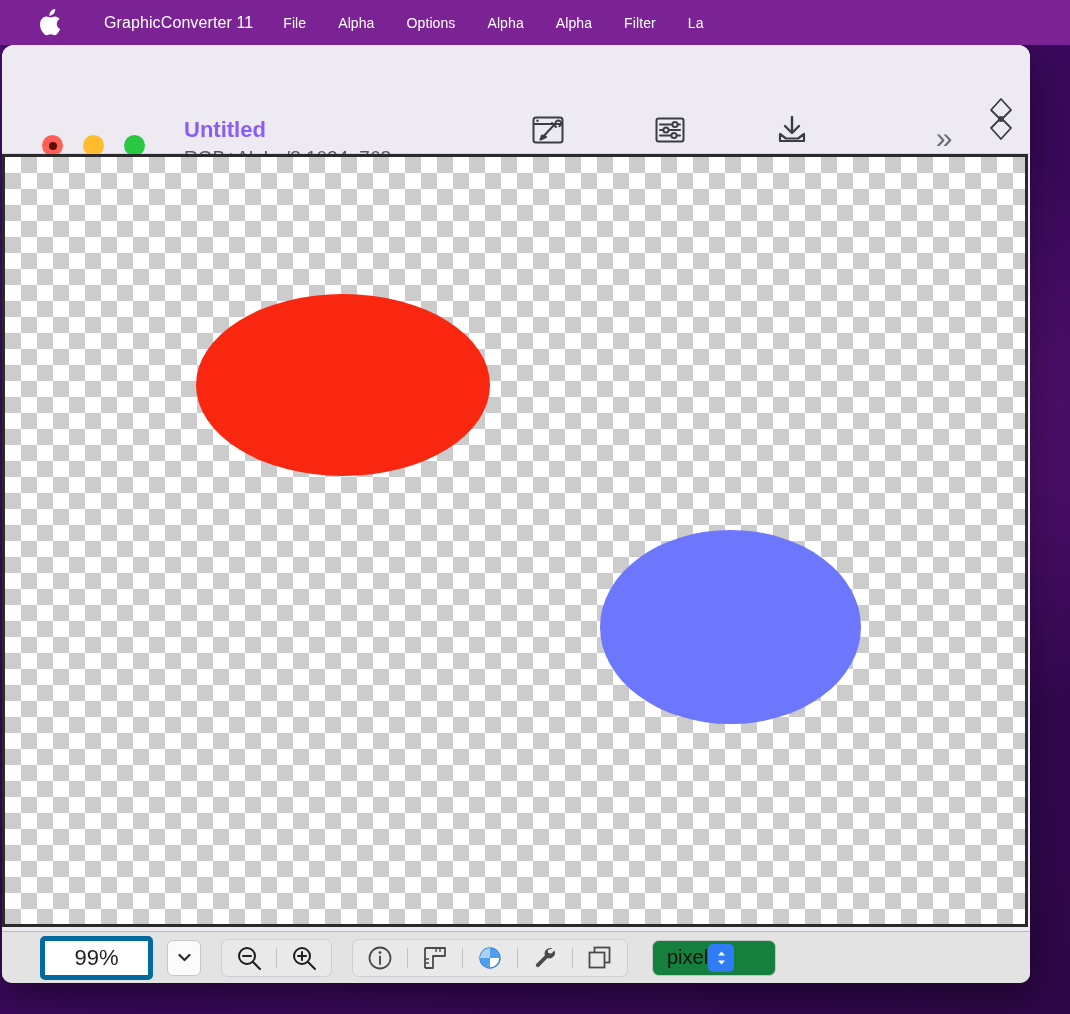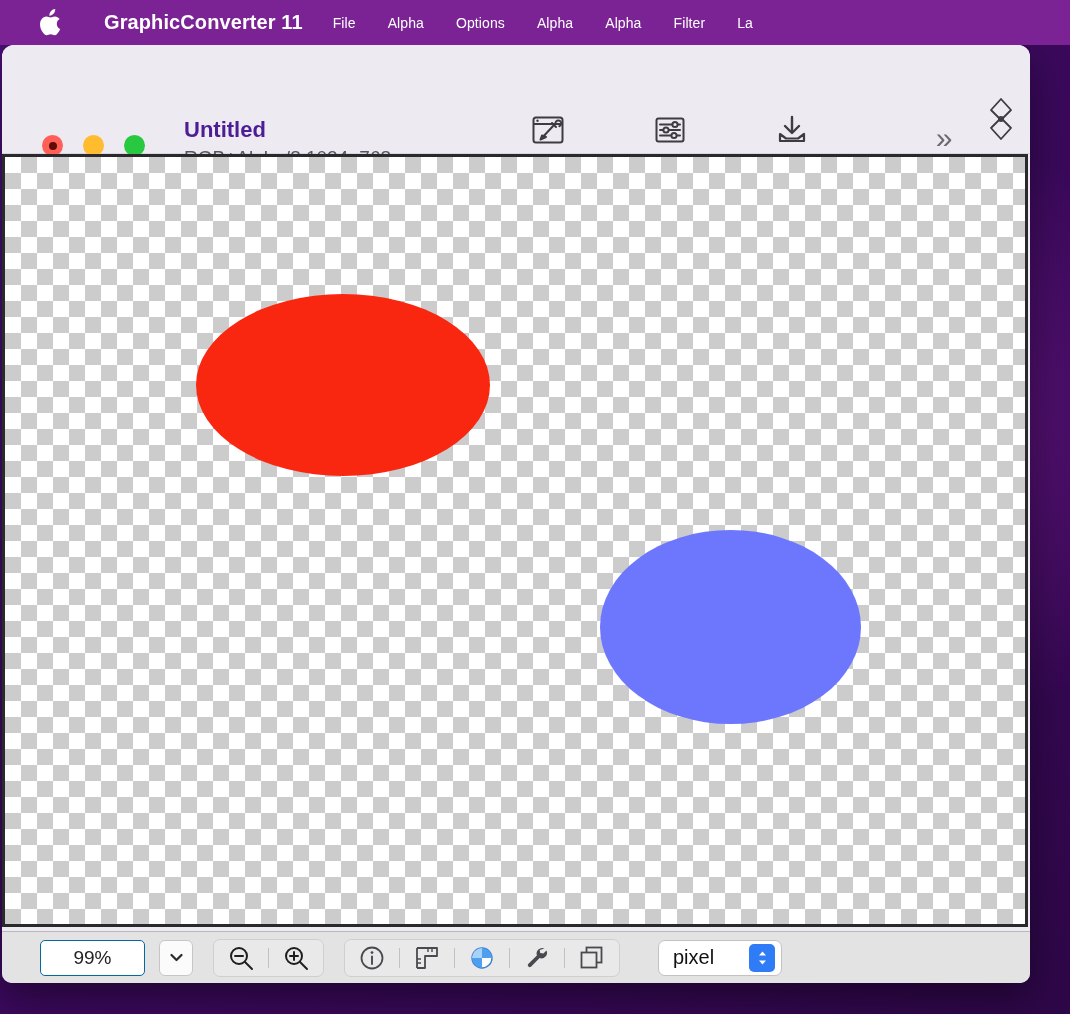--- a/index.html
+++ b/index.html
@@ -56,22 +56,22 @@
   }
   #apple-menu svg { display:block; }
   .menu-item {
     font-size: 14px;
     color: #ffffff;
     padding: 0 16px;
     white-space: nowrap;
     letter-spacing: .1px;
   }
   .menu-item.app-name {
-    font-weight: bold;
-    font-size: 20px;
+    font-weight: normal;
+    font-size: 16px;
     padding: 0 14px;
   }
 
   
   #window {
     position: absolute;
     left: 2px;
     top: 45px;
     width: 1028px;
     height: 938px;
@@ -111,21 +111,21 @@
 
   #doc-titles {
     position: absolute;
     left: 182px;
     top: 72px;
     width: 320px;
   }
   #doc-title {
     font-size: 22px;
     font-weight: bold;
-    color: #4c1d95;
+    color: #8b5cf6;
     line-height: 26px;
     white-space: nowrap;
   }
   #doc-subtitle {
     font-size: 19px;
     color: #55555c;
     line-height: 24px;
     margin-top: 3px;
     white-space: nowrap;
   }
@@ -223,26 +223,26 @@
     display: flex;
     align-items: center;
     padding-left: 38px;
     box-sizing: border-box;
     gap: 10px;
   }
   #zoom-field {
     width: 103px;
     height: 34px;
     background: #ffffff;
-    border: 1px solid #0369a1;
+    border: 5px solid #0369a1;
     border-radius: 5px;
     display: flex;
     align-items: center;
     justify-content: center;
-    font-size: 19px;
+    font-size: 22px;
     color: #222;
   }
   #zoom-popup {
     width: 32px; height: 34px;
     background: #fbfbfb;
     border: 1px solid #c6c6c8;
     border-radius: 6px;
     display: flex; align-items: center; justify-content: center;
     margin-left: 4px;
   }
@@ -262,31 +262,30 @@
     display: flex;
     align-items: center;
     justify-content: center;
   }
   .seg-div {
     width: 1px;
     height: 20px;
     background: #c2c2c4;
   }
   #unit-popup {
-    margin-left: 28px;
+    margin-left: 14px;
     width: 124px;
     height: 36px;
-    background: #ffffff;
+    background: #15803d;
     border: 1px solid #c3c3c5;
     border-radius: 7px;
     display: flex;
     align-items: center;
     padding: 0 6px 0 14px;
     box-sizing: border-box;
-    justify-content: space-between;
   }
   #unit-label { font-size: 20px; color: #111; }
   #unit-stepper {
     width: 26px; height: 28px;
     background: #2f7cf6;
     border-radius: 5px;
     display: flex; flex-direction: column;
     align-items: center; justify-content: center;
     color: #fff;
     gap: 1px;

